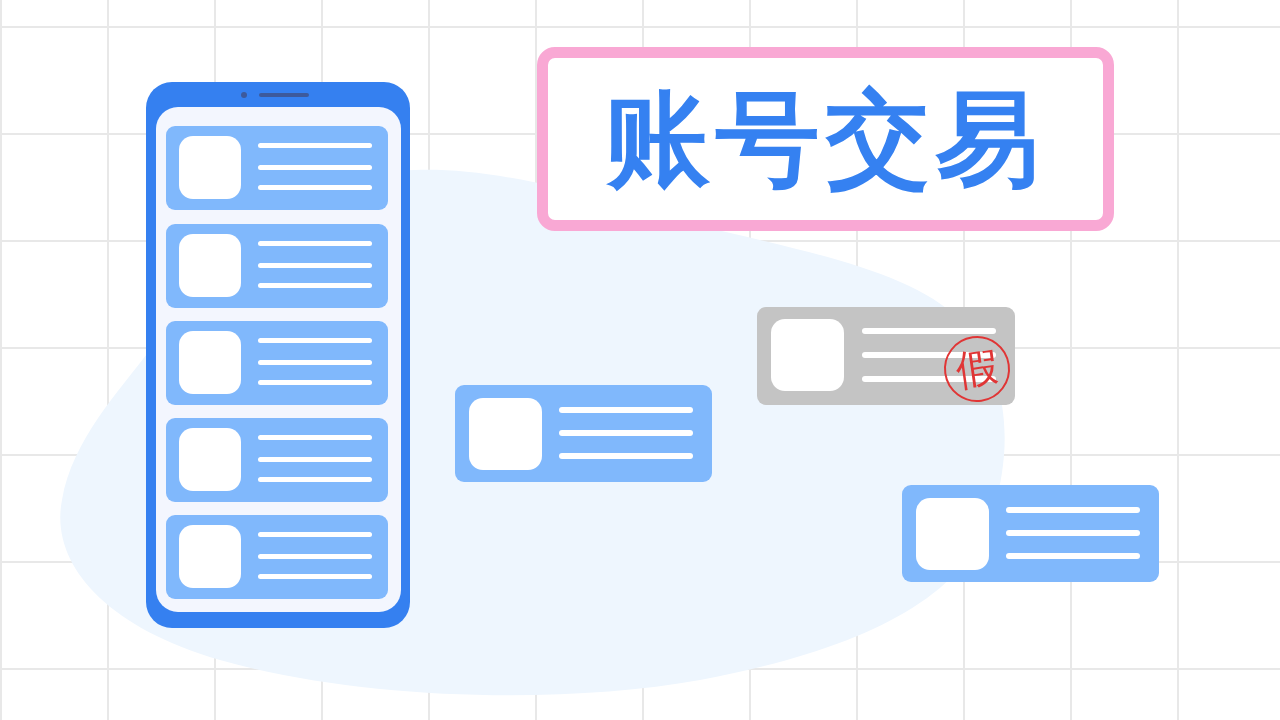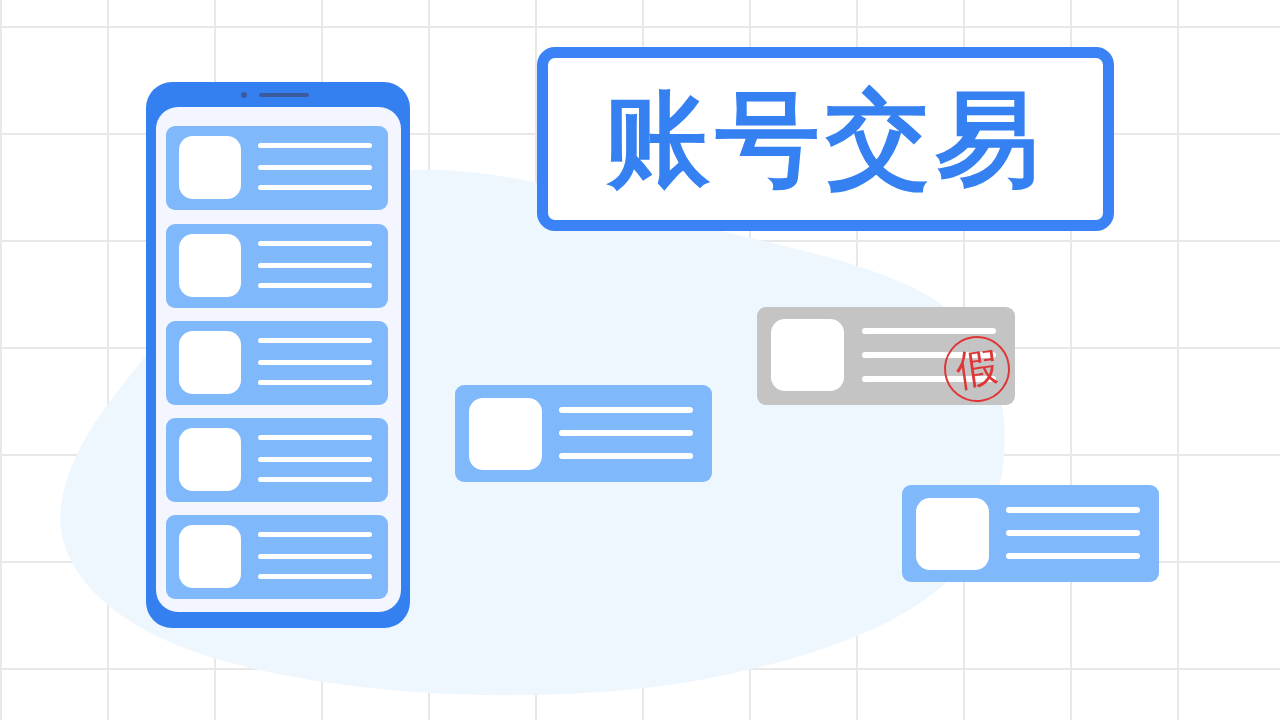--- a/index.html
+++ b/index.html
@@ -13,21 +13,21 @@
   }
   .blob { position:absolute; left:0; top:0; width:1280px; height:720px; }
   .phone { position:absolute; left:146px; top:82px; width:264px; height:546px; background:#3580F0; border-radius:26px; }
   .camera { position:absolute; left:95px; top:10px; width:6px; height:6px; border-radius:50%; background:#3D5A9C; }
   .speaker { position:absolute; left:113px; top:11px; width:50px; height:4px; border-radius:2px; background:#3D5A9C; }
   .screen { position:absolute; left:10px; top:25px; width:245px; height:505px; background:#F3F6FE; border-radius:22px; }
   .card { position:absolute; background:#80B8FC; border-radius:9px; }
   .card.gray { background:#C4C4C4; }
   .thumb { position:absolute; background:#ffffff; border-radius:14px; }
   .line { position:absolute; height:5px; border-radius:3px; background:#ffffff; }
-  .title-box { position:absolute; left:537px; top:47px; width:555px; height:162px; border:11px solid #3b82f6; border-radius:18px; background:#ffffff; display:flex; align-items:center; justify-content:center; }
+  .title-box { position:absolute; left:537px; top:47px; width:555px; height:162px; border:11px solid #f9a8d4; border-radius:18px; background:#ffffff; display:flex; align-items:center; justify-content:center; }
   .title-text { font-family:"DejaVu Sans", sans-serif; font-weight:bold; font-size:104px; letter-spacing:6px; color:#3581F1; line-height:1; }
   .stamp { position:absolute; width:66px; height:66px; border:2px solid #E03535; border-radius:50%; box-sizing:border-box; display:flex; align-items:center; justify-content:center; color:#E03535; font-size:42px; transform:rotate(-8deg); }
 </style>
 </head>
 <body>
 
 <div class="grid"></div>
 
 <svg class="blob" viewBox="0 0 1280 720">
   <path d="M 415 170 C 470 168 540 180 620 205 C 760 245 900 260 960 320 C 1010 370 1015 450 990 520 C 960 600 860 650 700 680 C 560 705 360 700 220 660 C 100 625 50 560 62 500 C 72 440 120 390 150 350 L 150 240 C 220 200 320 172 415 170 Z" fill="#EEF6FE"></path>

